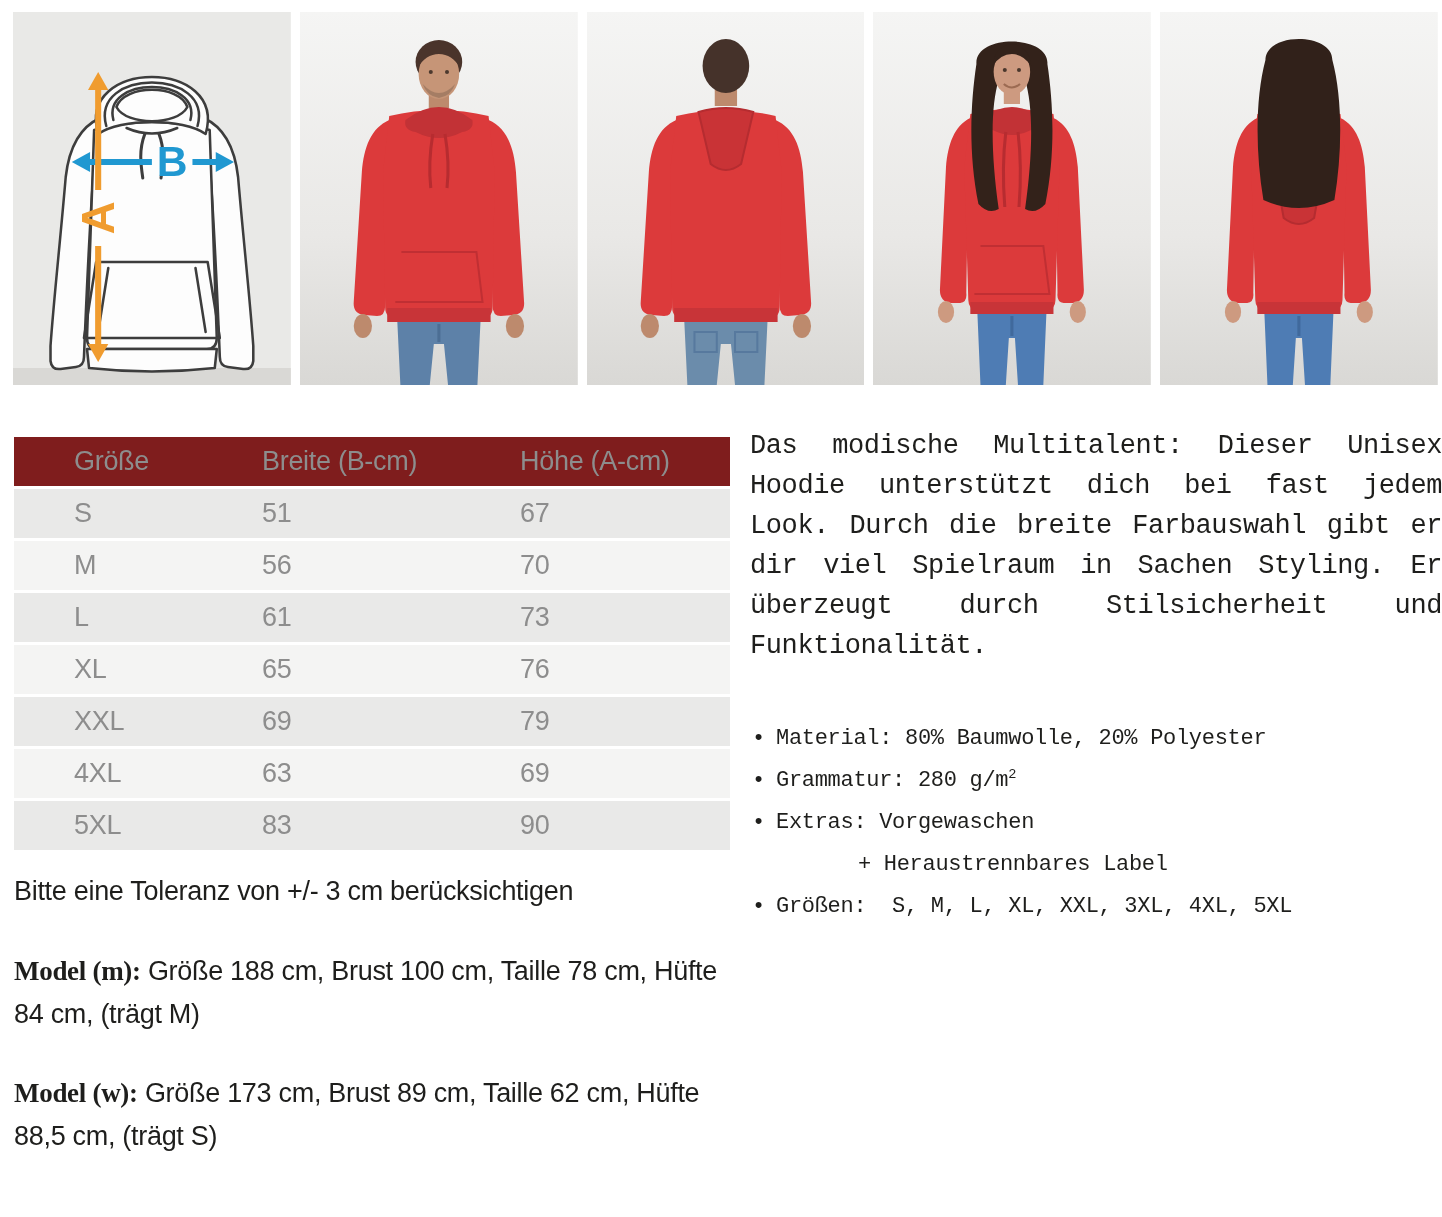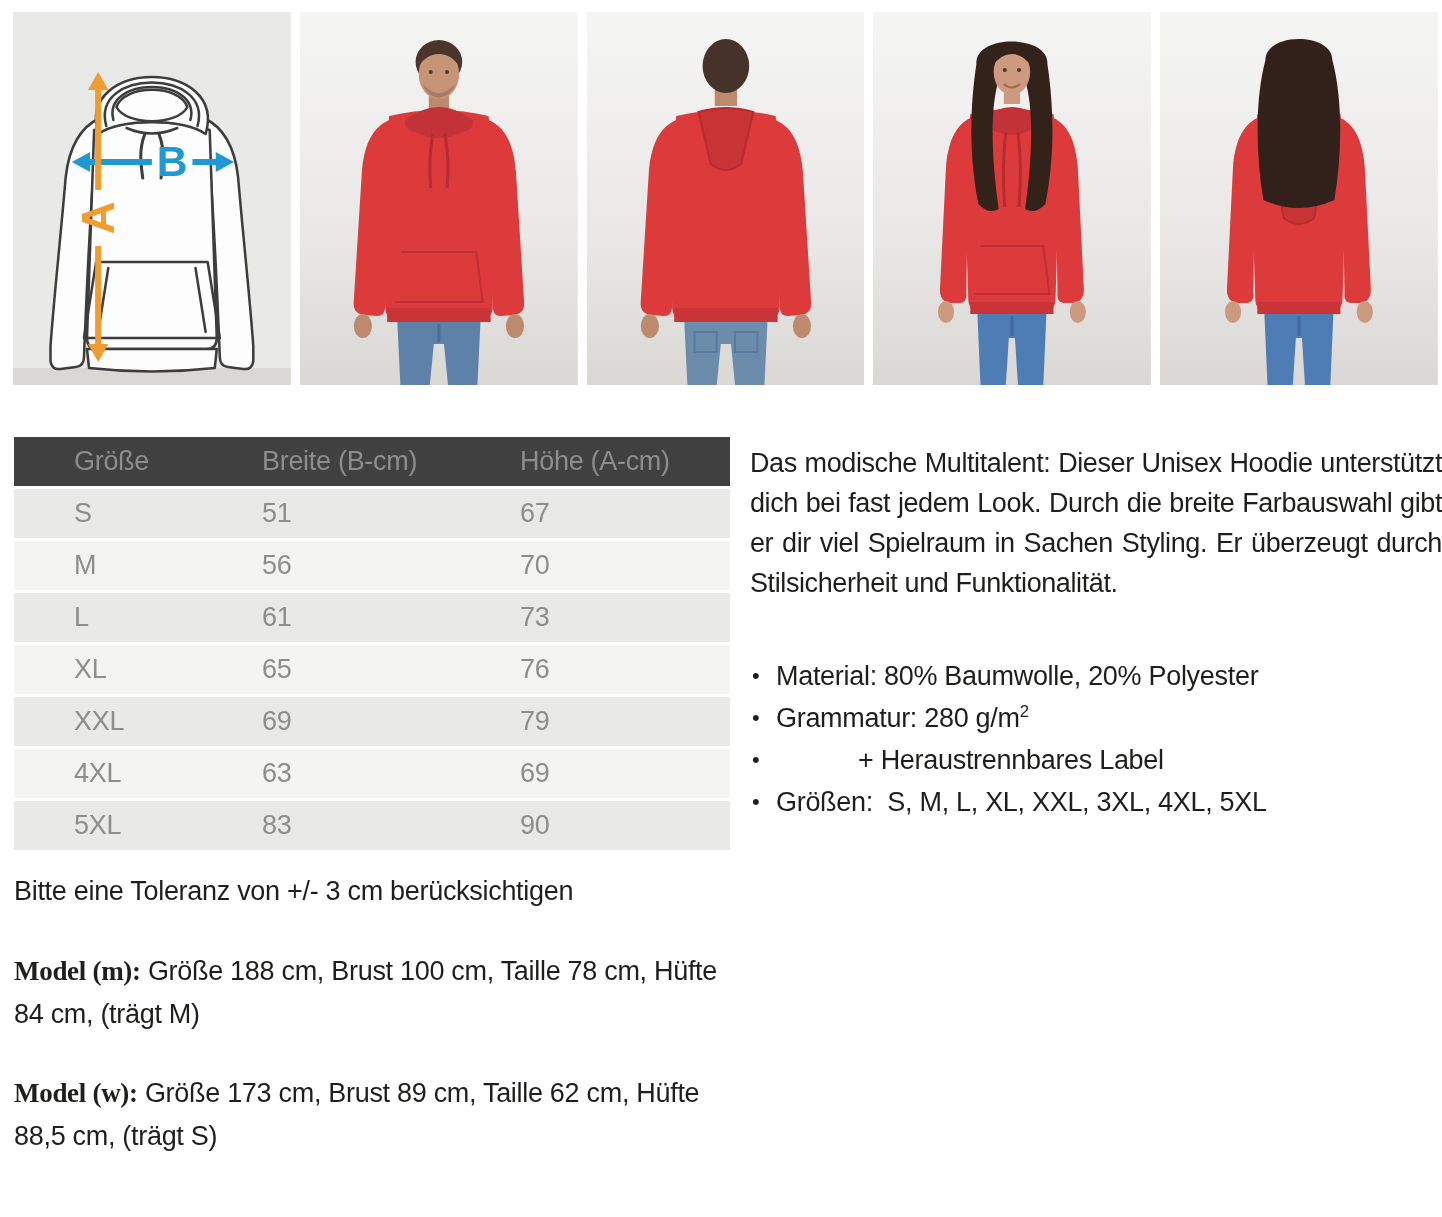--- a/index.html
+++ b/index.html
@@ -22,36 +22,36 @@
   table.size-table { width:100%; border-collapse:separate; border-spacing:0; table-layout:fixed; }
   table.size-table col.c1 { width:248px; }
   table.size-table col.c2 { width:258px; }
   table.size-table col.c3 { width:210px; }
   table.size-table th, table.size-table td {
     font-size:27px; font-weight:400; color:#8d8d8d; text-align:left;
     height:52px; vertical-align:middle; border-bottom:3px solid #ffffff;
     letter-spacing:-0.3px; white-space:nowrap;
   }
   table.size-table th:first-child, table.size-table td:first-child { padding-left:60px; }
-  table.size-table thead th { background:#404040; }
+  table.size-table thead th { background:#7f1d1d; }
   table.size-table tbody tr:nth-child(odd)  td { background:#e9e9e8; }
   table.size-table tbody tr:nth-child(even) td { background:#f4f4f3; }
 
   .tolerance { margin-top:22px; font-size:27px; line-height:33px; letter-spacing:-0.3px; }
   .model-line { margin-top:42px; font-size:27px; line-height:43px; letter-spacing:-0.3px; }
   .model-line + .model-line { margin-top:36px; }
   .model-line b { font-weight:bold;font-family:Liberation Serif, serif; }
 
   
-  .right-col { position:absolute; top:437px; left:750px; width:692px; }
+  .right-col { position:absolute; top:420px; left:750px; width:692px;font-family:Liberation Mono, monospace; }
   .intro {
     font-size:27px; line-height:40px; text-align:justify; letter-spacing:-0.4px;
     margin-top:6px;
   }
-  ul.features { margin-top:52px; list-style:none; font-size:27px; line-height:42px; letter-spacing:-0.3px; }
+  ul.features { margin-top:52px; list-style:none; font-size:22px; line-height:42px; letter-spacing:-0.3px; }
   ul.features li { position:relative; padding-left:26px; }
   ul.features li::before {
     content:"\2022"; position:absolute; left:2px; top:0; font-size:22px; color:#1e1e1c;
   }
   ul.features .sub { margin-left:82px; }
   ul.features sup { font-size:0.62em; vertical-align:super; line-height:0; }
 </style>
 </head>
 <body>
 
@@ -245,18 +245,18 @@
 
   <p class="model-line"><b>Model (w):</b><span> Größe 173 cm, Brust 89 cm, Taille 62 cm, Hüfte 88,5 cm, (trägt S)</span></p>
 </div>
 
 <div class="right-col">
   <p class="intro">Das modische Multitalent: Dieser Unisex Hoodie unterstützt dich bei fast jedem Look. Durch die breite Farbauswahl gibt er dir viel Spielraum in Sachen Styling. Er überzeugt durch Stilsicherheit und Funktionalität.</p>
 
   <ul class="features">
     <li><span>Material: 80% Baumwolle, 20% Polyester</span></li>
     <li><span>Grammatur: 280 g/m</span><sup>2</sup></li>
-    <li>
+    <li><span>Extras: Vorgewaschen</span>
       <div class="sub">+ Heraustrennbares Label</div>
     </li>
     <li><span>Größen:&nbsp; S, M, L, XL, XXL, 3XL, 4XL, 5XL</span></li>
   </ul>
 </div>
 
 </body></html>

